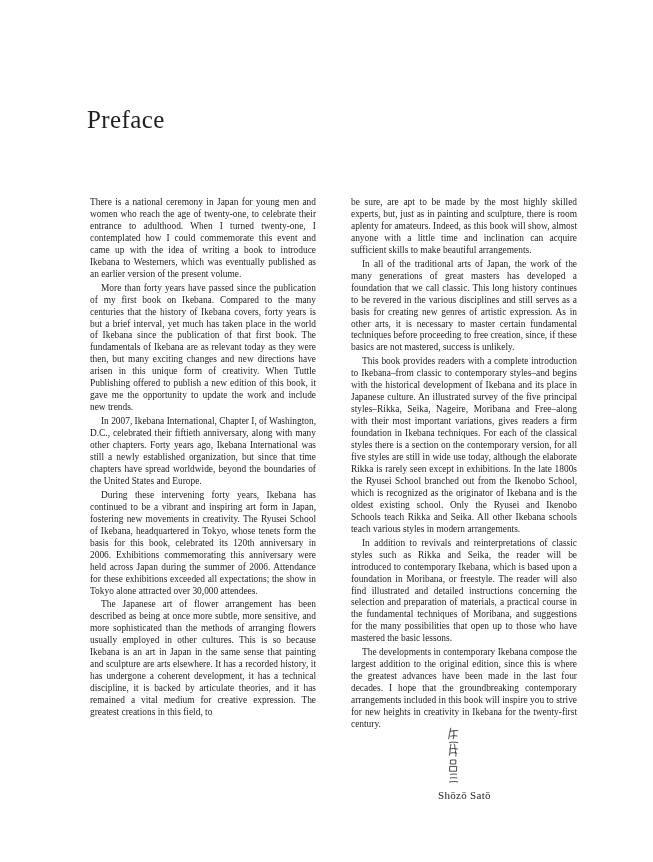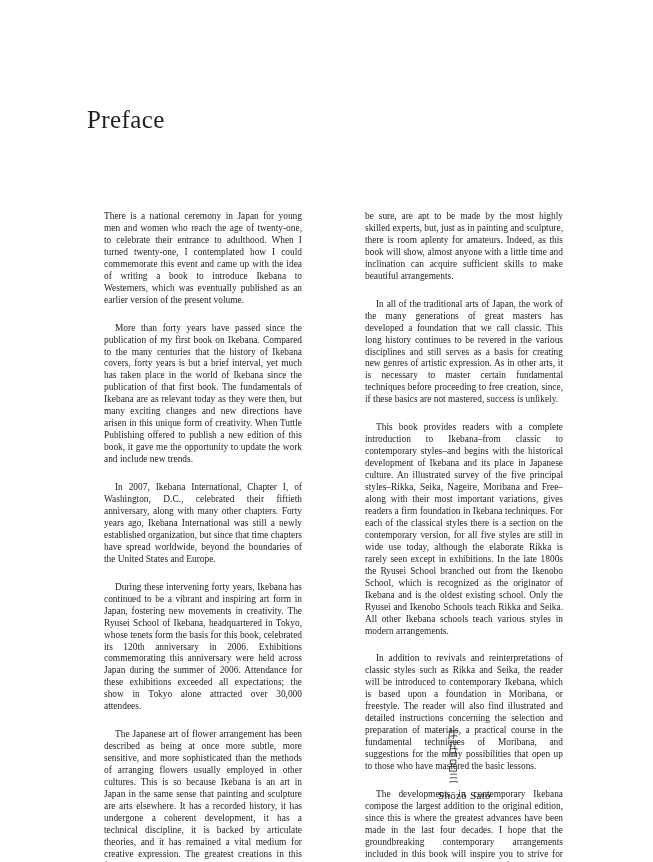--- a/index.html
+++ b/index.html
@@ -31,21 +31,21 @@
     left: 88px;
     top: 195px;
     width: 491px;
     display: flex;
     gap: 31px;
   }
   .col {
     width: 230px;
   }
   .col p {
-    margin: 16px;
+    margin: 2px;
     font-size: 9.4px;
     line-height: 11.95px;
     text-align: justify;
     color: #1c1c1c;
     text-indent: 11px;
   }
   .col p.first {
     text-indent: 0;
   }
   .signature {

